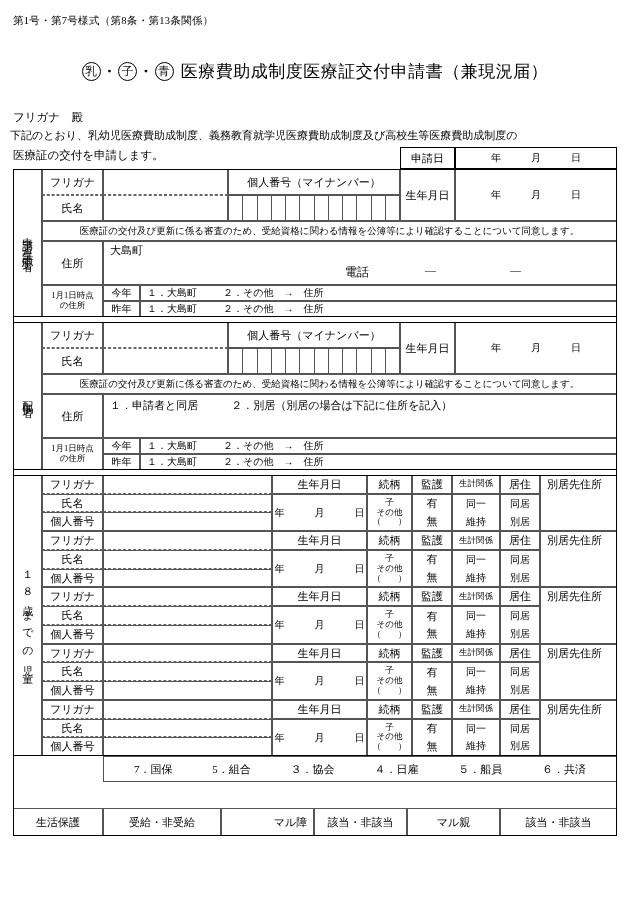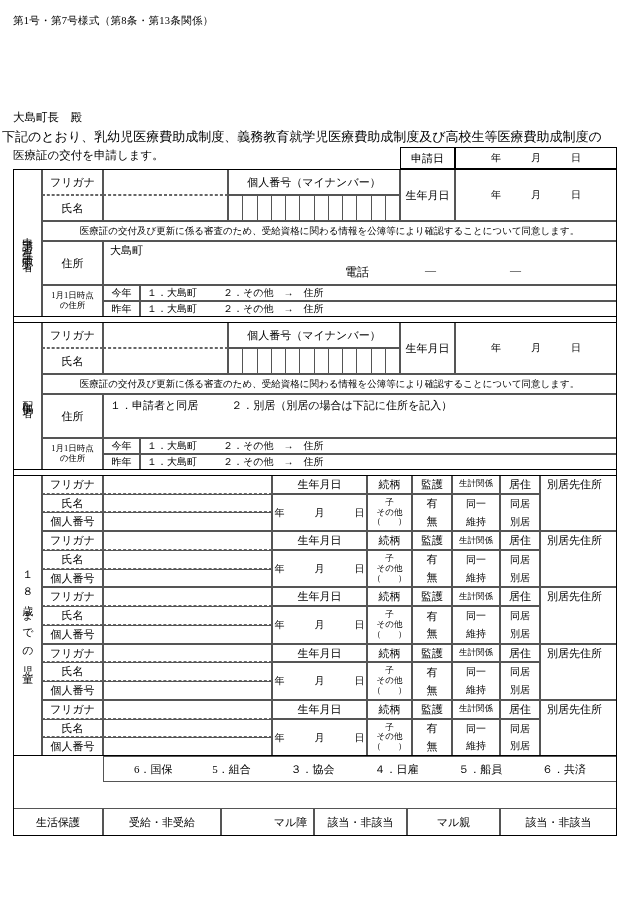--- a/index.html
+++ b/index.html
@@ -13,21 +13,21 @@
   }
   .page{position:relative;width:630px;height:903px;}
 
   .formno{position:absolute;left:13px;top:14px;font-size:10.5px;letter-spacing:.3px;}
 
   .title{position:absolute;left:0;top:60px;width:630px;text-align:center;font-size:17px;letter-spacing:.5px;white-space:nowrap;}
   .circ{display:inline-block;width:17px;height:17px;line-height:16px;border:1px solid #000;border-radius:50%;font-size:11.5px;text-align:center;vertical-align:2px;}
   .titlemain{margin-left:7px;}
 
   .addr-line{position:absolute;left:13px;top:110px;font-size:11.5px;}
-  .intro1{position:absolute;left:2px;top:128px;font-size:13px;white-space:nowrap;}
+  .intro1{position:absolute;left:10px;top:128px;font-size:11px;white-space:nowrap;}
   .intro2{position:absolute;left:13px;top:148px;font-size:11.5px;white-space:nowrap;}
 
   
   .cell{position:absolute;box-sizing:border-box;border:0.8px solid #555;
         display:flex;align-items:center;justify-content:center;
         font-size:11px;line-height:1.15;background:transparent;}
   .cell.dashb{border-bottom:1px dashed #666;}
   .cell.dasht{border-top:1px dashed #666;}
   .cell.thick{border-width:1.6px;border-color:#000;}
   .cell.lft{justify-content:flex-start;padding-left:6px;}
@@ -37,22 +37,25 @@
   .cell.vert{writing-mode:vertical-rl;text-orientation:upright;letter-spacing:3px;font-size:11px;}
   .frame{position:absolute;box-sizing:border-box;border:1.6px solid #000;pointer-events:none;}
 </style>
 </head>
 <body>
 
 <div class="page">
 
   <div class="formno">第1号・第7号様式（第8条・第13条関係）</div>
 
-
-  <div class="addr-line">大島町長　殿</div>
+  <div class="title">
+    <span class="circ">乳</span><span>・</span><span class="circ">子</span><span>・</span><span class="circ">青</span><span class="titlemain">医療費助成制度医療証交付申請書（兼現況届）</span>
+  </div>
+
+  <div class="addr-line">フリガナ　殿</div>
   <div class="intro1">下記のとおり、乳幼児医療費助成制度、義務教育就学児医療費助成制度及び高校生等医療費助成制度の</div>
   <div class="intro2">医療証の交付を申請します。</div>
 
   <div class="cell thick" style="left:400px;top:147px;width:55px;height:22px;">申請日</div>
   <div class="cell thick sm10" style="left:455px;top:147px;width:162px;height:22px;">年　　　月　　　日</div>
 
   <div class="cell vert" style="left:13px;top:169px;width:29px;height:148px;">申請者（生計中心者）</div>
 
   <div class="cell dashb" style="left:42px;top:169px;width:61px;height:26px;">フリガナ</div>
   <div class="cell dashb" style="left:103px;top:169px;width:125px;height:26px;"></div>
@@ -311,21 +314,21 @@
       <div class="cell sm10" style="left: 500px; top: 718.533px; width: 40px; height: 37.4667px; flex-direction: column; justify-content: space-around;">
         <span>同居</span>
         <span>別居</span>
       </div>
       <div class="cell topal lft" style="left: 540px; top: 699.8px; width: 77px; height: 56.2px;">
         <span>別居先住所</span>
       </div>
     </div>
 
   <div class="cell" id="insurance-options" style="left:103px;top:756px;width:514px;height:26px;justify-content:space-around;padding:0 10px;">
-      <span>6．国保</span>
+      <span>7．国保</span>
       <span>5．組合</span>
       <span>３．協会</span>
       <span>４．日雇</span>
       <span>５．船員</span>
       <span>６．共済</span>
     </div>
 
   <div class="cell" style="left:103px;top:808px;width:118px;height:28px;">受給・非受給</div>
   <div class="cell" style="left:13px;top:808px;width:90px;height:28px;">生活保護</div>
   <div class="cell" style="left:221px;top:808px;width:93px;height:28px;padding-left:46px;">マル障</div>

